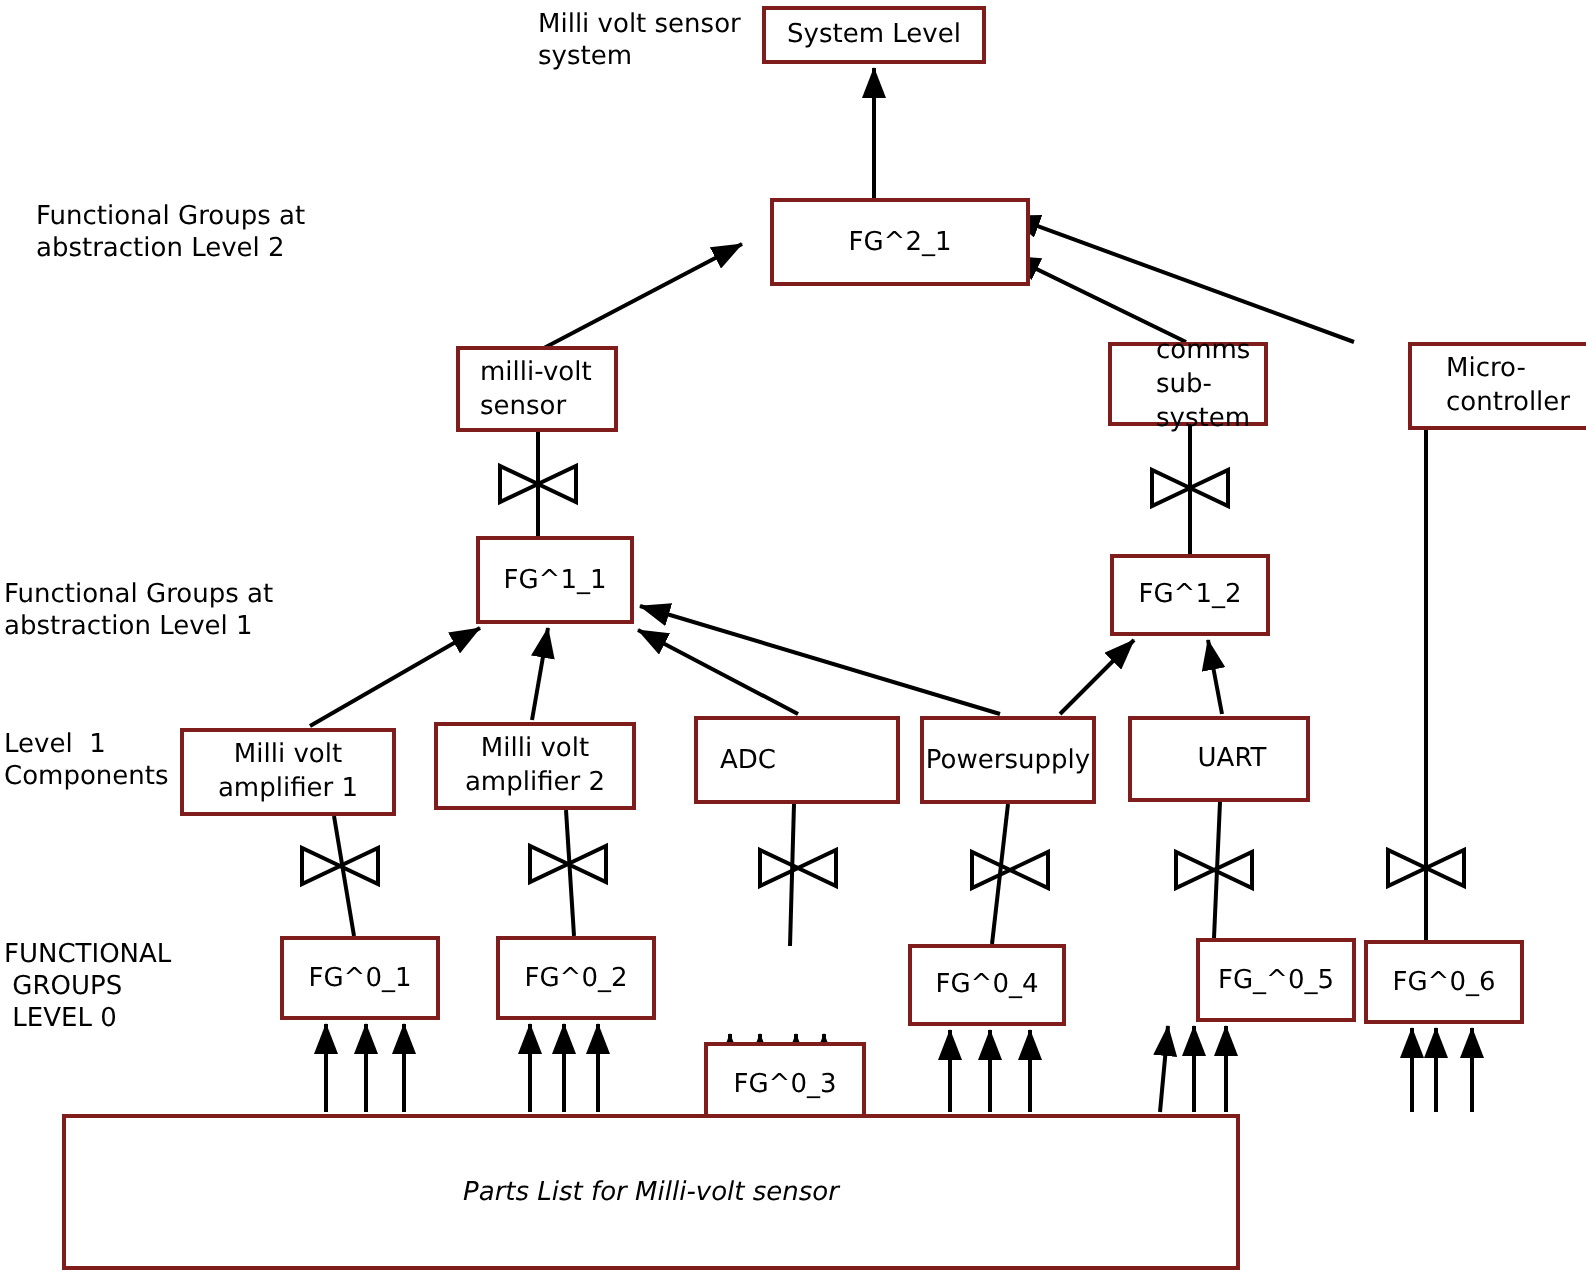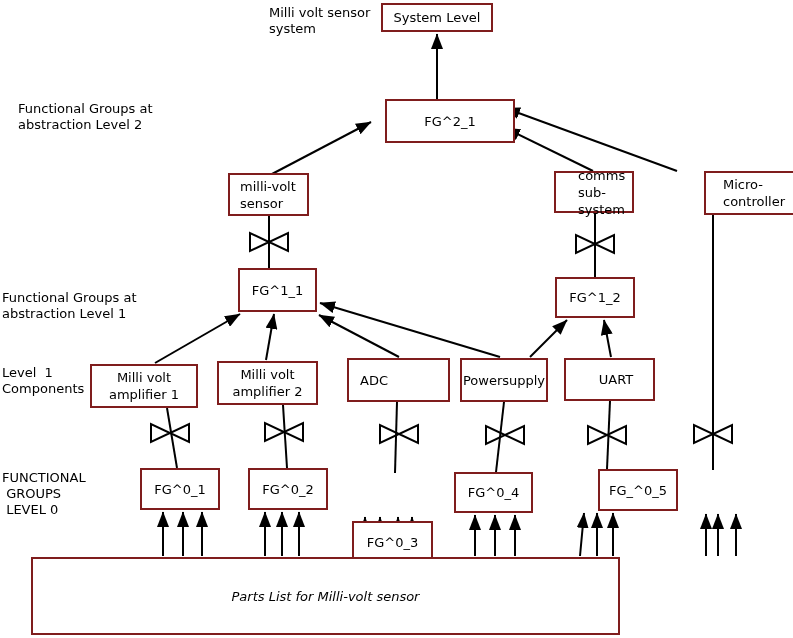--- a/index.html
+++ b/index.html
@@ -174,17 +174,20 @@
     </div>
   <div class="box" style="left:352px;top:473px;width:81px;height:42px;margin-top:48px;">
       <span>FG^0_3</span>
     </div>
   <div class="box" style="left:454px;top:472px;width:79px;height:41px;">
       <span>FG^0_4</span>
     </div>
   <div class="box" style="left:567px;top:469px;width:80px;height:42px;margin-left:31px;">
       <span>FG_^0_5</span>
     </div>
+  <div class="box" style="left:682px;top:470px;width:80px;height:42px;">
+      <span>FG^0_6</span>
+    </div>
   <div class="box" style="left:31px;top:557px;width:589px;height:78px;font-style:italic;">
       <span>Parts List for Milli-volt sensor</span>
     </div>
 
 </div>
 
 </body></html>

